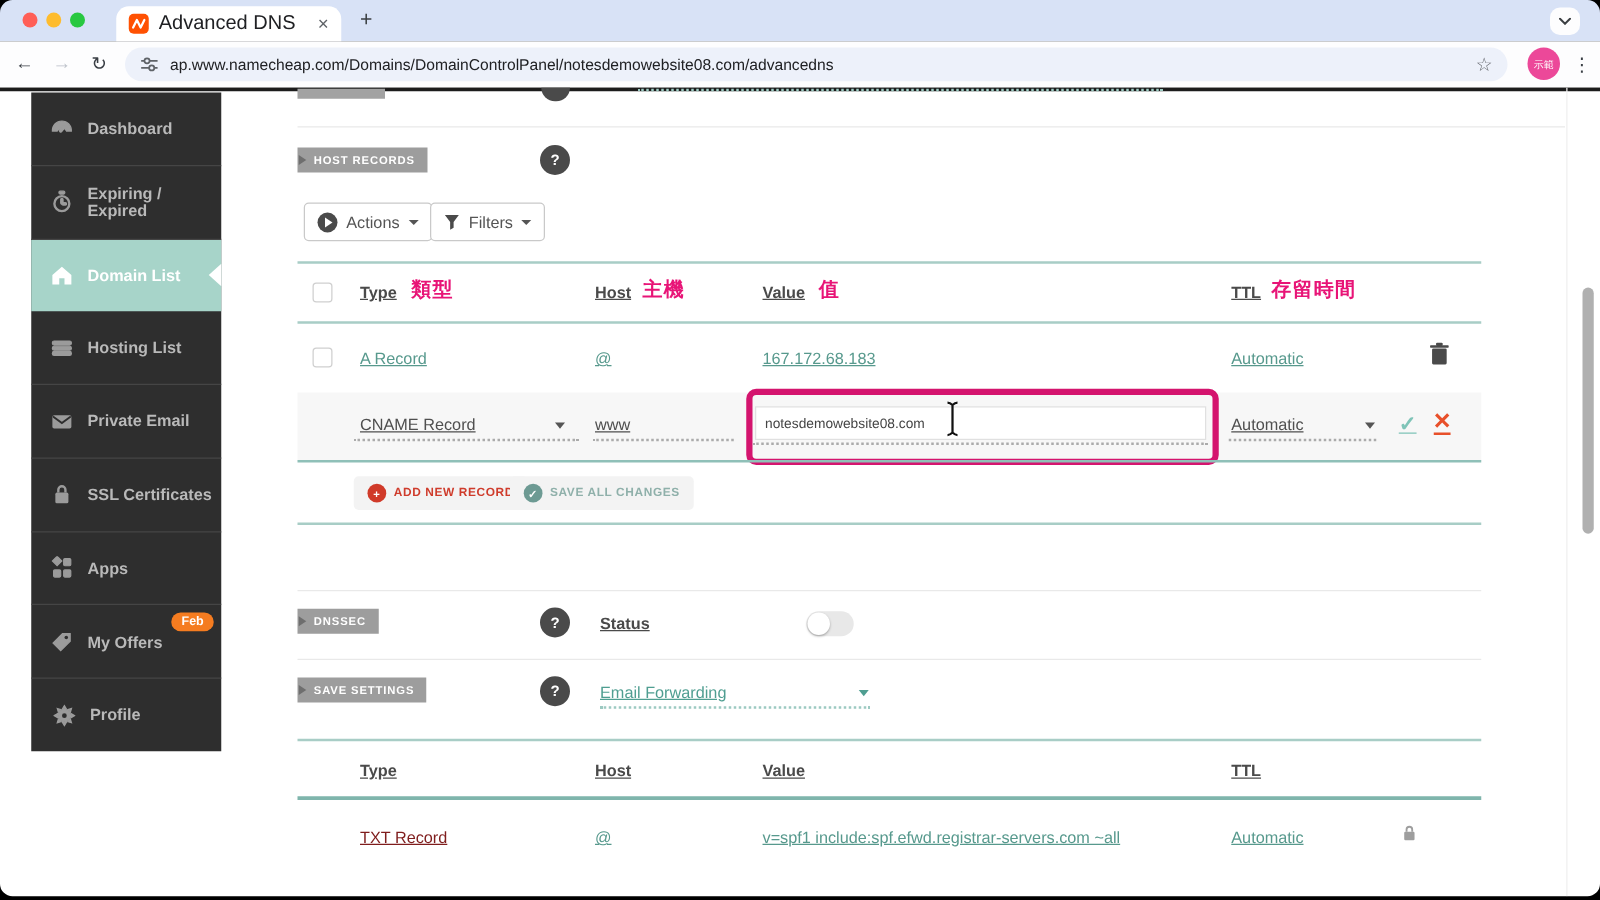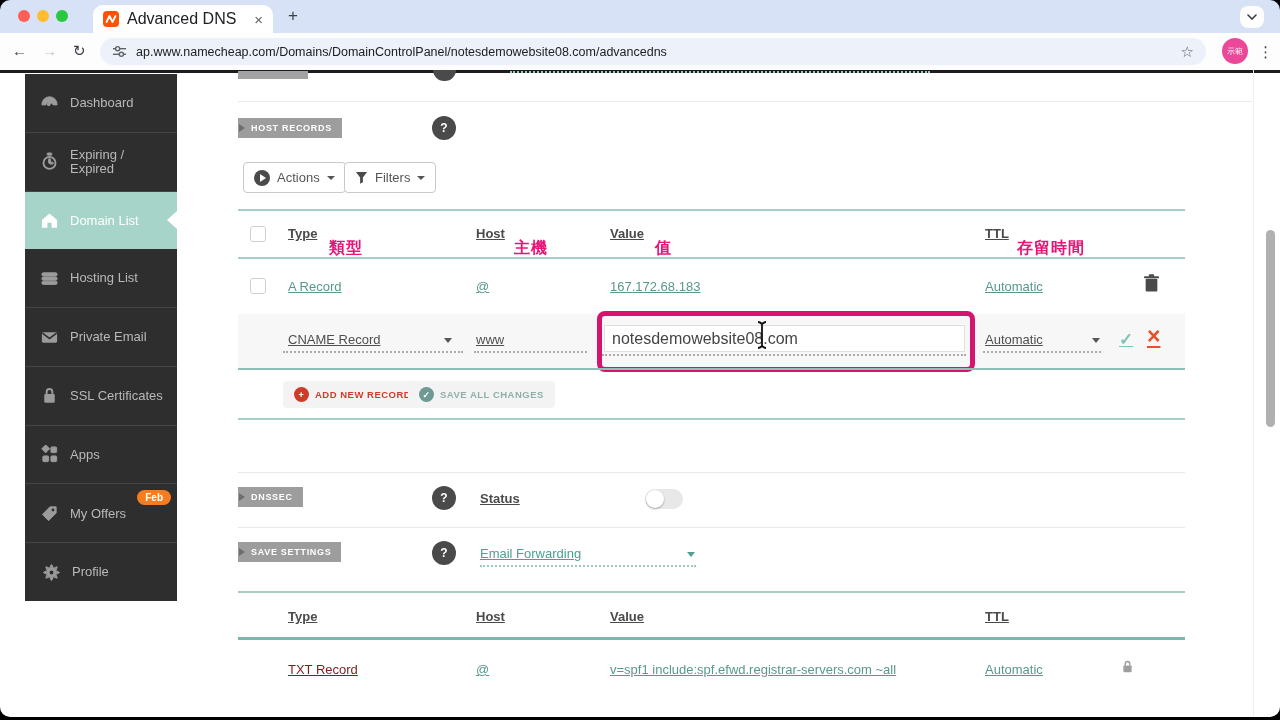--- a/index.html
+++ b/index.html
@@ -40,21 +40,21 @@
     border-radius:0 0 10px 10px; overflow:hidden; }
   .top-strip { left:0; top:0; width:1280px; height:3px; background:#1c1c1c; }
 
   
   .sidebar { position:absolute; left:25px; top:4px; width:152px; height:527px;
     background:#2e2e2e; display:flex; flex-direction:column; }
   .side-item { flex:1; display:flex; align-items:center; gap:11px; padding-left:15px;
     border-bottom:1px solid #454545; position:relative; }
   .side-item:last-child { border-bottom:none;padding-left:17px; }
   .side-item svg { flex:none; fill:#9b9b9b; stroke:#9b9b9b; }
-  .side-label { font-size:13px; font-weight:400; color:#b9b9b9; line-height:1.05; padding-right:6px;}
+  .side-label { font-size:13px; font-weight:700; color:#b9b9b9; line-height:1.05; padding-right:6px;}
   .side-item.active { background:#a7d4c9; border-bottom:none; }
   .side-item.active svg { fill:#fff; stroke:#fff; }
   .side-item.active .side-label { color:#fff; }
   .side-item.active::after { content:""; position:absolute; right:0; top:50%; margin-top:-9px;
     border-top:9px solid transparent; border-bottom:9px solid transparent; border-right:10px solid #fff; }
   .badge { position:absolute; right:6px; top:6px; background:#f57c20; color:#fff;
     font-size:10px; font-weight:bold; border-radius:9px; padding:2px 8px; }
 
   
   .tag { position:absolute; height:20px; background:#9d9d9d; color:#fff; font-size:9px;
@@ -68,36 +68,36 @@
   .tline { position:absolute; height:2px; background:#a8cdc6; }
   .dotted { position:absolute; border-bottom:2px dotted #ababab; }
   .dotted.teal { border-bottom-color:#9cc9c1; }
   .caret { position:absolute; width:0; height:0; border-left:4.5px solid transparent;
     border-right:4.5px solid transparent; border-top:5px solid #555; }
   .caret.teal { border-top-color:#4f9e91; }
   .cell { position:absolute; font-size:13px; white-space:nowrap;text-decoration:underline; }
   .teal { color:#57998d; } .dark { color:#4a4a4a; } .bold { font-weight:bold; }
   .anno { position:absolute; font-size:16px; font-weight:bold; color:#e81477; white-space:nowrap;
     letter-spacing:1px; text-shadow:-2px -2px 0 #fff,2px -2px 0 #fff,-2px 2px 0 #fff,2px 2px 0 #fff,
-    0 2px 0 #fff,0 -2px 0 #fff,2px 0 0 #fff,-2px 0 0 #fff;margin-top:16px; }
+    0 2px 0 #fff,0 -2px 0 #fff,2px 0 0 #fff,-2px 0 0 #fff; }
   .checkbox { position:absolute; width:16px; height:16px; border:1px solid #cfcfcf;
     border-radius:3px; background:#fff; }
   .toolbtn { position:absolute; height:31px; background:#fff; border:1px solid #c9c9c9;
     border-radius:4px; display:flex; align-items:center; gap:7px; padding:0 10px;
     font-size:13px; color:#555; }
   .playcirc { width:16px; height:16px; border-radius:50%; background:#4a4a4a; position:relative; }
   .playcirc::after { content:""; position:absolute; left:6px; top:4px;
     border-top:4px solid transparent; border-bottom:4px solid transparent; border-left:6px solid #fff; }
   .btncaret { width:0; height:0; border-left:4px solid transparent; border-right:4px solid transparent;
     border-top:4.5px solid #555; }
   .editrow-bg { position:absolute; left:238px; top:244px; width:947px; height:55px; background:#f7f7f7; }
   .hl-box { position:absolute; left:597px; top:241px; width:378px; height:61px;
     border:5px solid #d4146e; border-radius:8px; }
   .value-input { position:absolute; left:604px; top:255px; width:361px; height:27px;
-    background:#fff; border:1px solid #e0e0e0; font-size:16px; color:#444;
+    background:#fff; border:1px solid #e0e0e0; font-size:11px; color:#444;
     display:flex; align-items:center; padding-left:7px; }
   .smallbtn { position:absolute; height:27px; background:#f3f3f3; border-radius:4px;
     display:flex; align-items:center; gap:6px; padding:0 11px; font-size:9.5px;
     font-weight:bold; letter-spacing:.5px; }
   .circ-ico { width:15px; height:15px; border-radius:50%; color:#fff; font-size:9px;
     display:flex; align-items:center; justify-content:center; flex:none; }
   .toggle { position:absolute; left:645px; top:419px; width:38px; height:20px;
     background:#e8e8e8; border-radius:10px; }
   .toggle .knob { position:absolute; left:1px; top:1px; width:18px; height:18px; border-radius:50%;
     background:#fff; box-shadow:0 1px 2px rgba(0,0,0,.3); }

